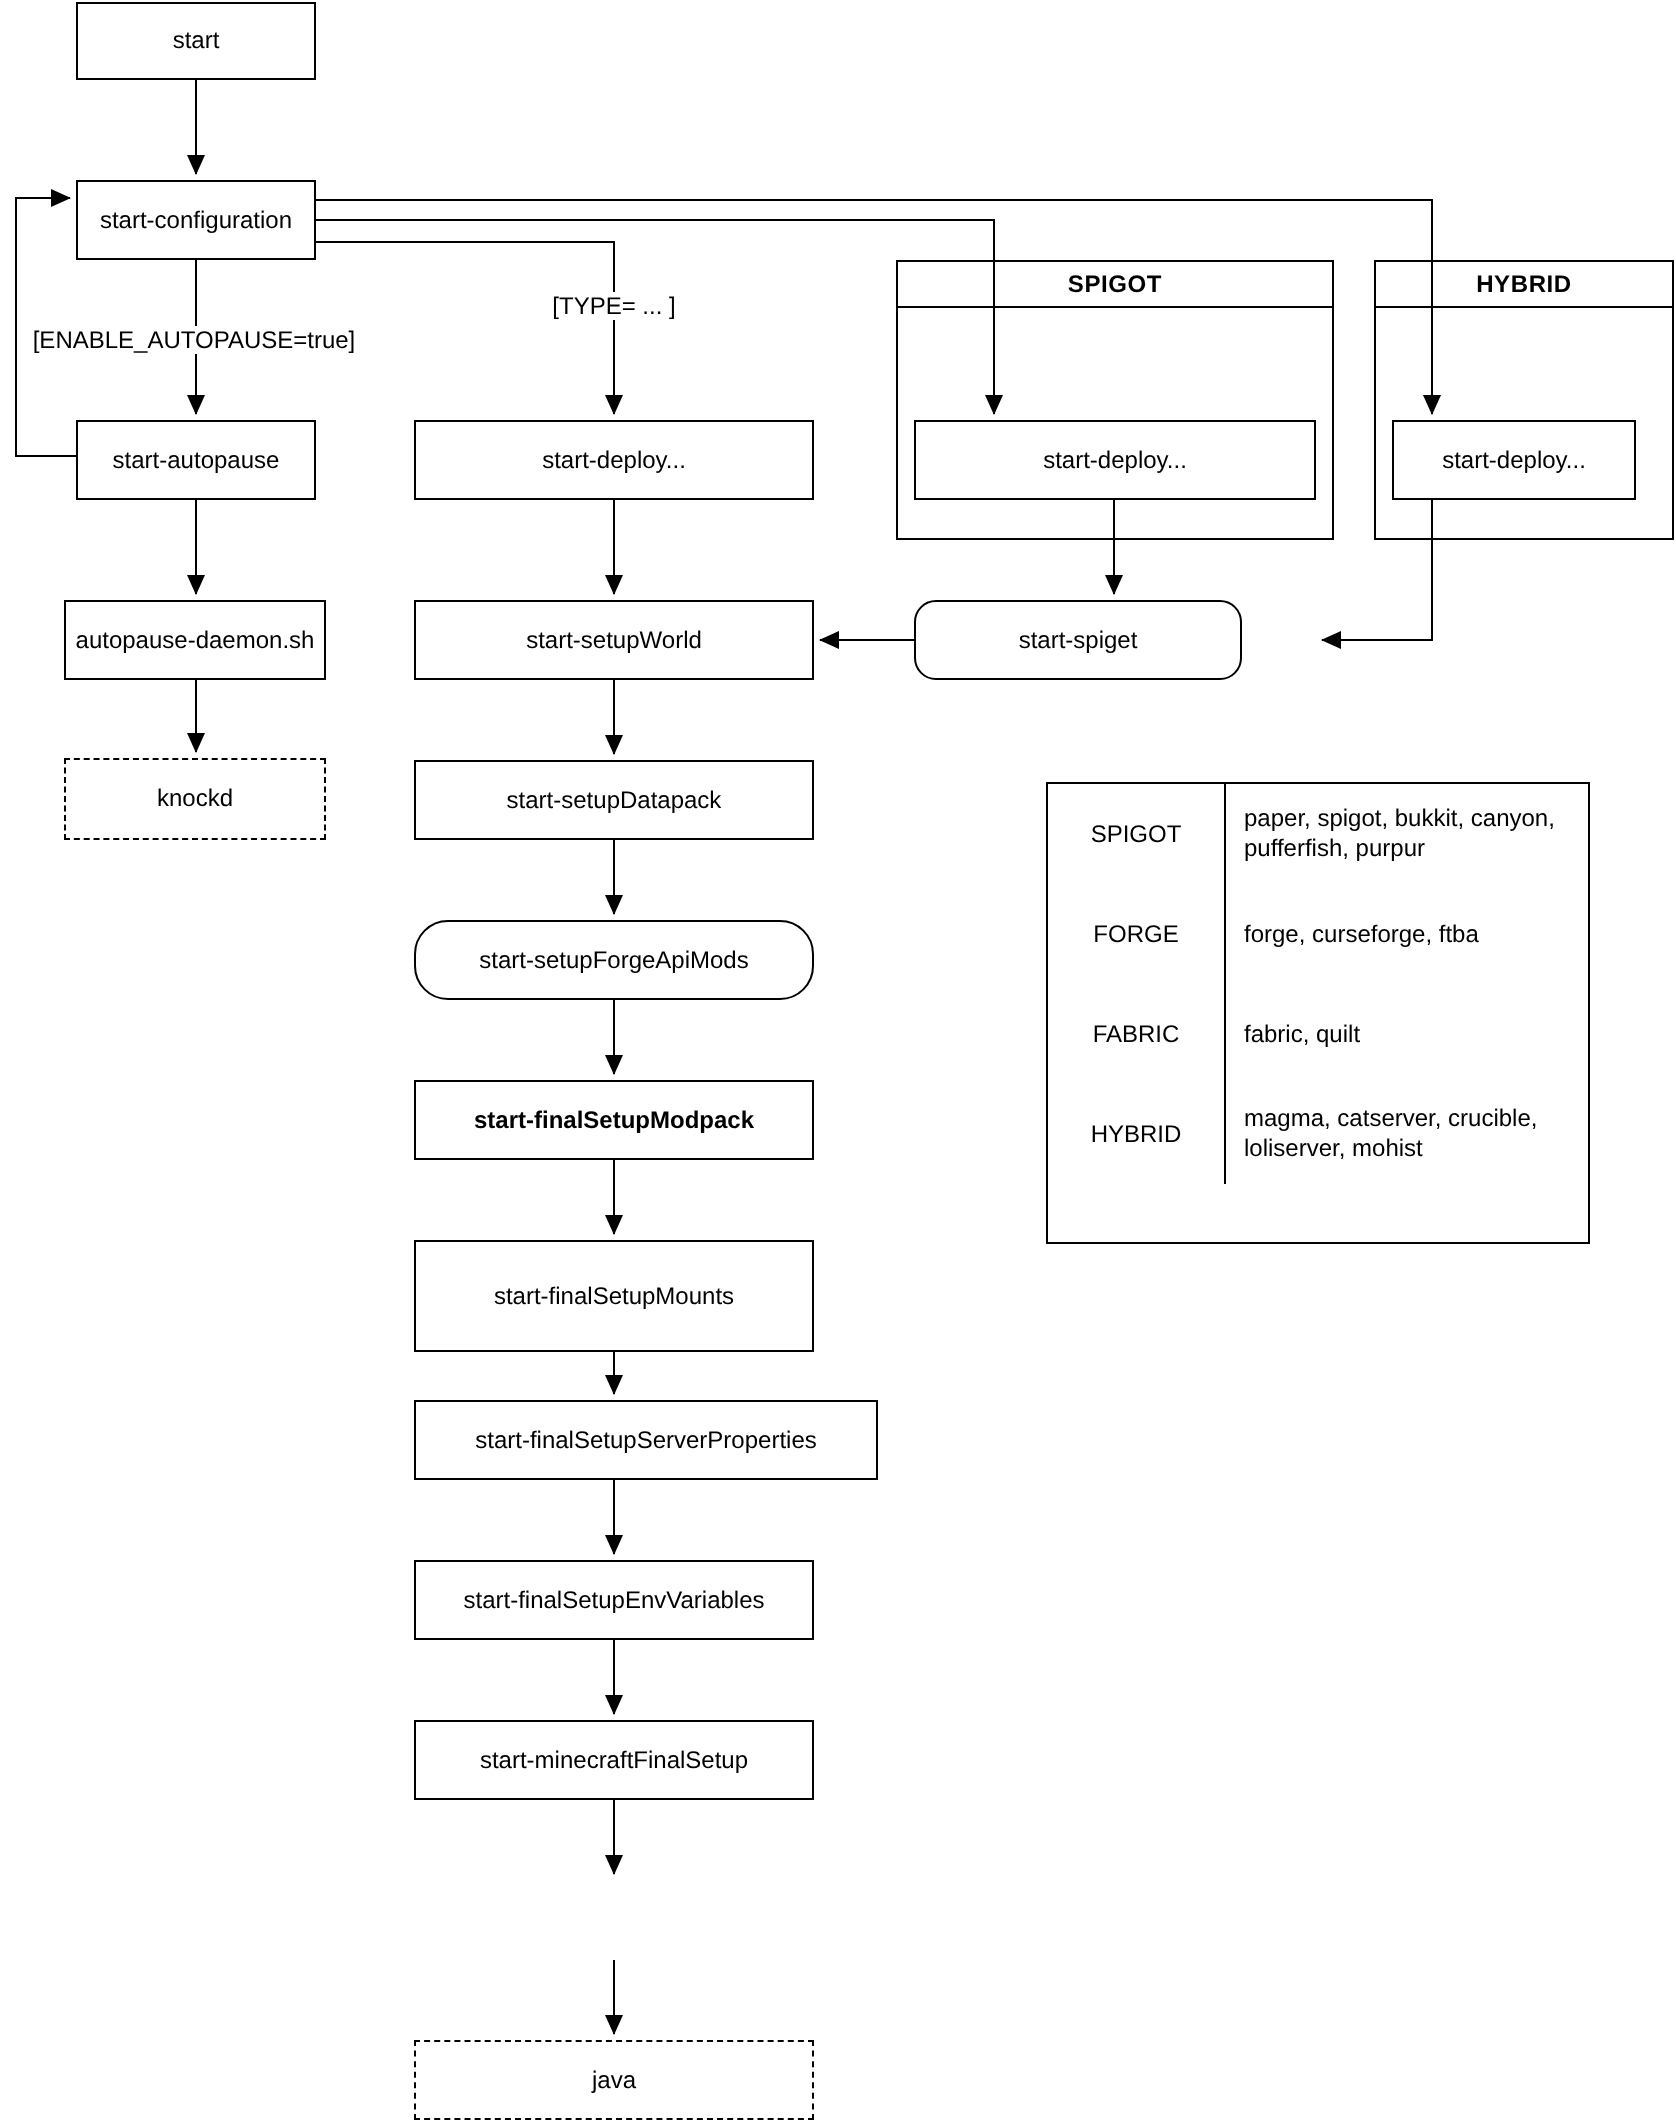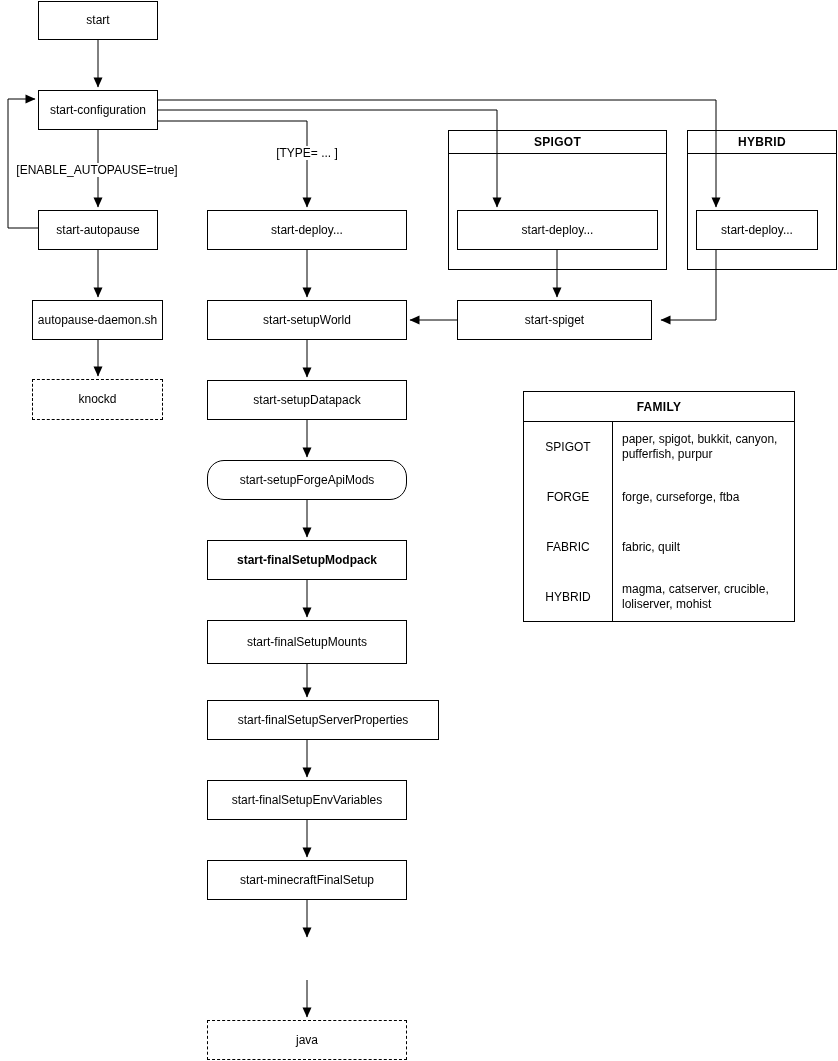--- a/index.html
+++ b/index.html
@@ -88,35 +88,34 @@
   <div class="node" style="left:38px;top:90px;width:120px;height:40px;">start-configuration</div>
   <div class="node" style="left:38px;top:210px;width:120px;height:40px;">start-autopause</div>
   <div class="node" style="left:32px;top:300px;width:131px;height:40px;">autopause-daemon.sh</div>
   <div class="node dashed" style="left:32px;top:379px;width:131px;height:41px;">knockd</div>
 
   <div class="node" style="left:207px;top:210px;width:200px;height:40px;">start-deploy...</div>
   <div class="node" style="left:207px;top:300px;width:200px;height:40px;">start-setupWorld</div>
   <div class="node" style="left:207px;top:380px;width:200px;height:40px;">start-setupDatapack</div>
   <div class="node" style="left:207px;top:460px;width:200px;height:40px;border-radius:17px;">start-setupForgeApiMods</div>
   <div class="node" style="left:207px;top:540px;width:200px;height:40px;font-weight:bold;">start-finalSetupModpack</div>
-  <div class="node" style="left:207px;top:620px;width:200px;height:44px;">start-finalSetupMounts</div>
+  <div class="node" style="left:207px;top:620px;width:200px;height:56px;">start-finalSetupMounts</div>
   <div class="node" style="left:207px;top:700px;width:232px;height:40px;">start-finalSetupServerProperties</div>
   <div class="node" style="left:207px;top:780px;width:200px;height:40px;">start-finalSetupEnvVariables</div>
   <div class="node" style="left:207px;top:860px;width:200px;height:40px;">start-minecraftFinalSetup</div>
   <div class="node dashed" style="left:207px;top:1020px;width:200px;height:40px;">java</div>
 
   <div class="node" style="left:457px;top:210px;width:201px;height:40px;">start-deploy...</div>
   <div class="node" style="left:696px;top:210px;width:122px;height:40px;">start-deploy...</div>
-  <div class="node" style="left:457px;top:300px;width:195px;height:40px;">start-spiget</div>
+  <div class="node" style="left:457px;top:300px;width:164px;height:40px;border-radius:11px;">start-spiget</div>
 
   <div class="edge-label" style="left:97px;top:170px;">[ENABLE_AUTOPAUSE=true]</div>
   <div class="edge-label" style="left:307px;top:153px;">[TYPE= ... ]</div>
 
   <div class="family" style="left:523px;top:391px;width:272px;height:231px;">
-    <div class="family-header">FAMILY</div>
     <div class="family-body">
       <div class="family-row">
         <div class="family-name">SPIGOT</div>
         <div class="family-values">paper, spigot, bukkit, canyon, pufferfish, purpur</div>
       </div>
       <div class="family-row">
         <div class="family-name">FORGE</div>
         <div class="family-values">forge, curseforge, ftba</div>
       </div>
       <div class="family-row">

